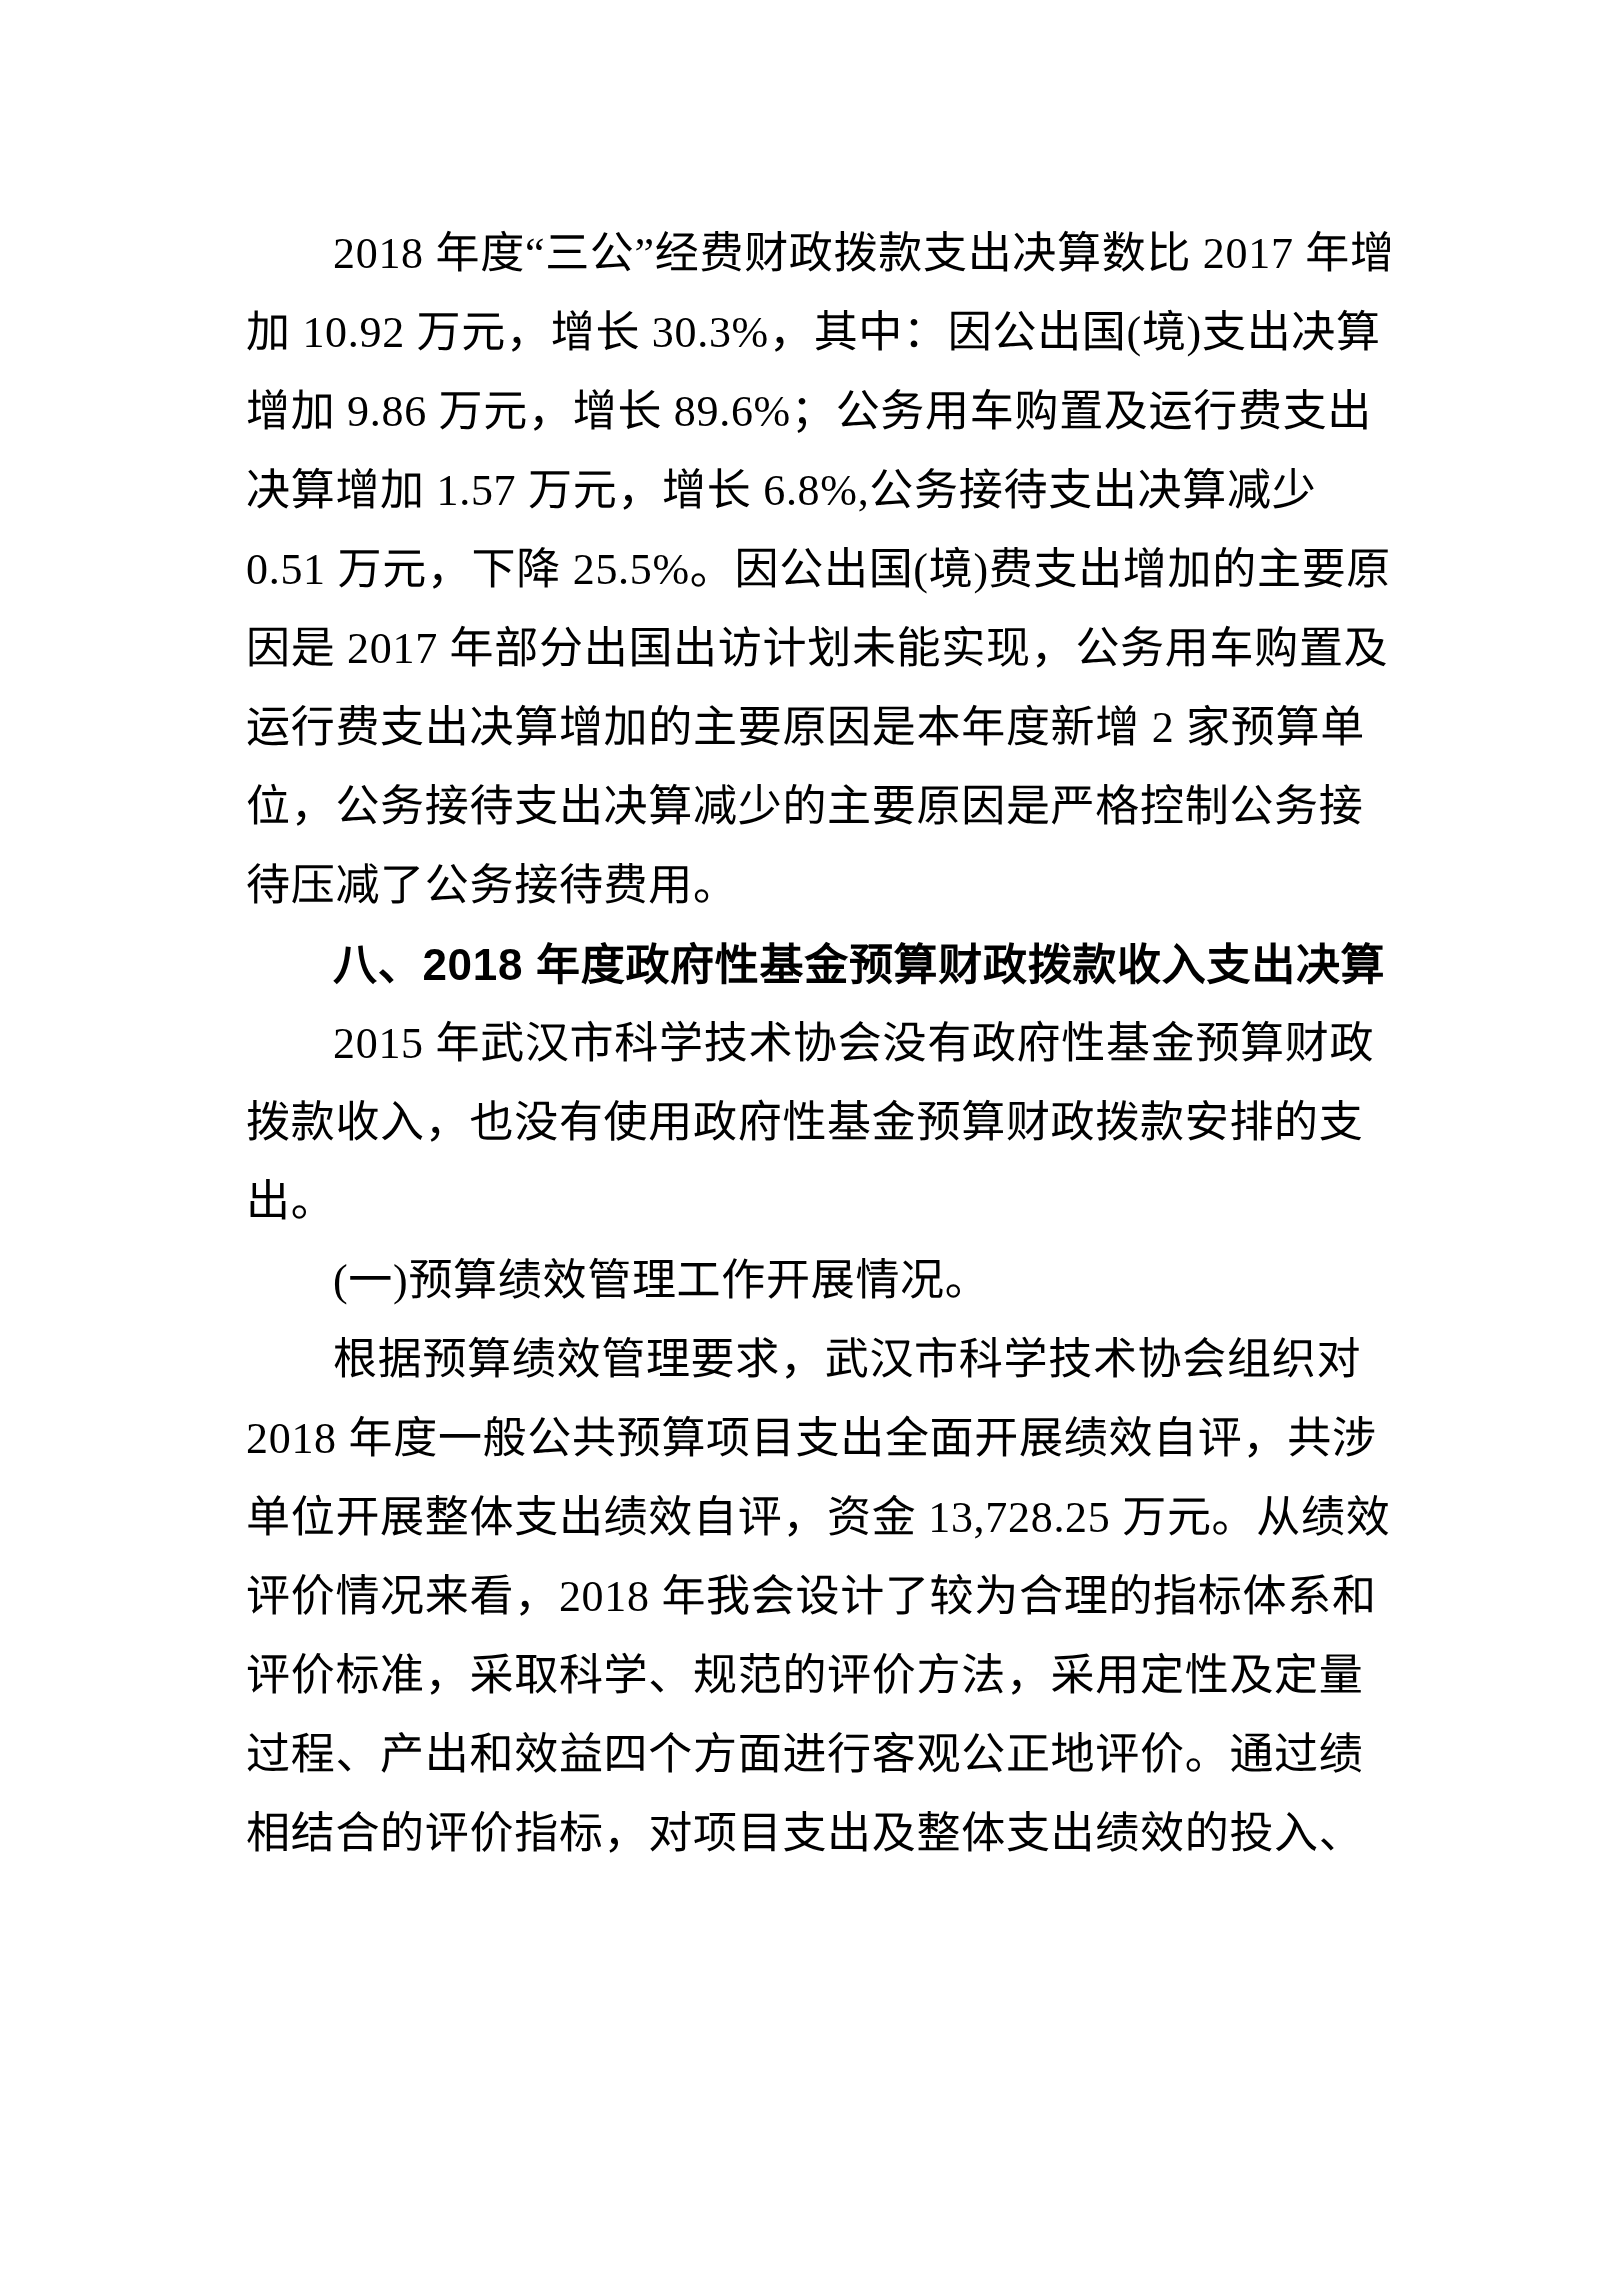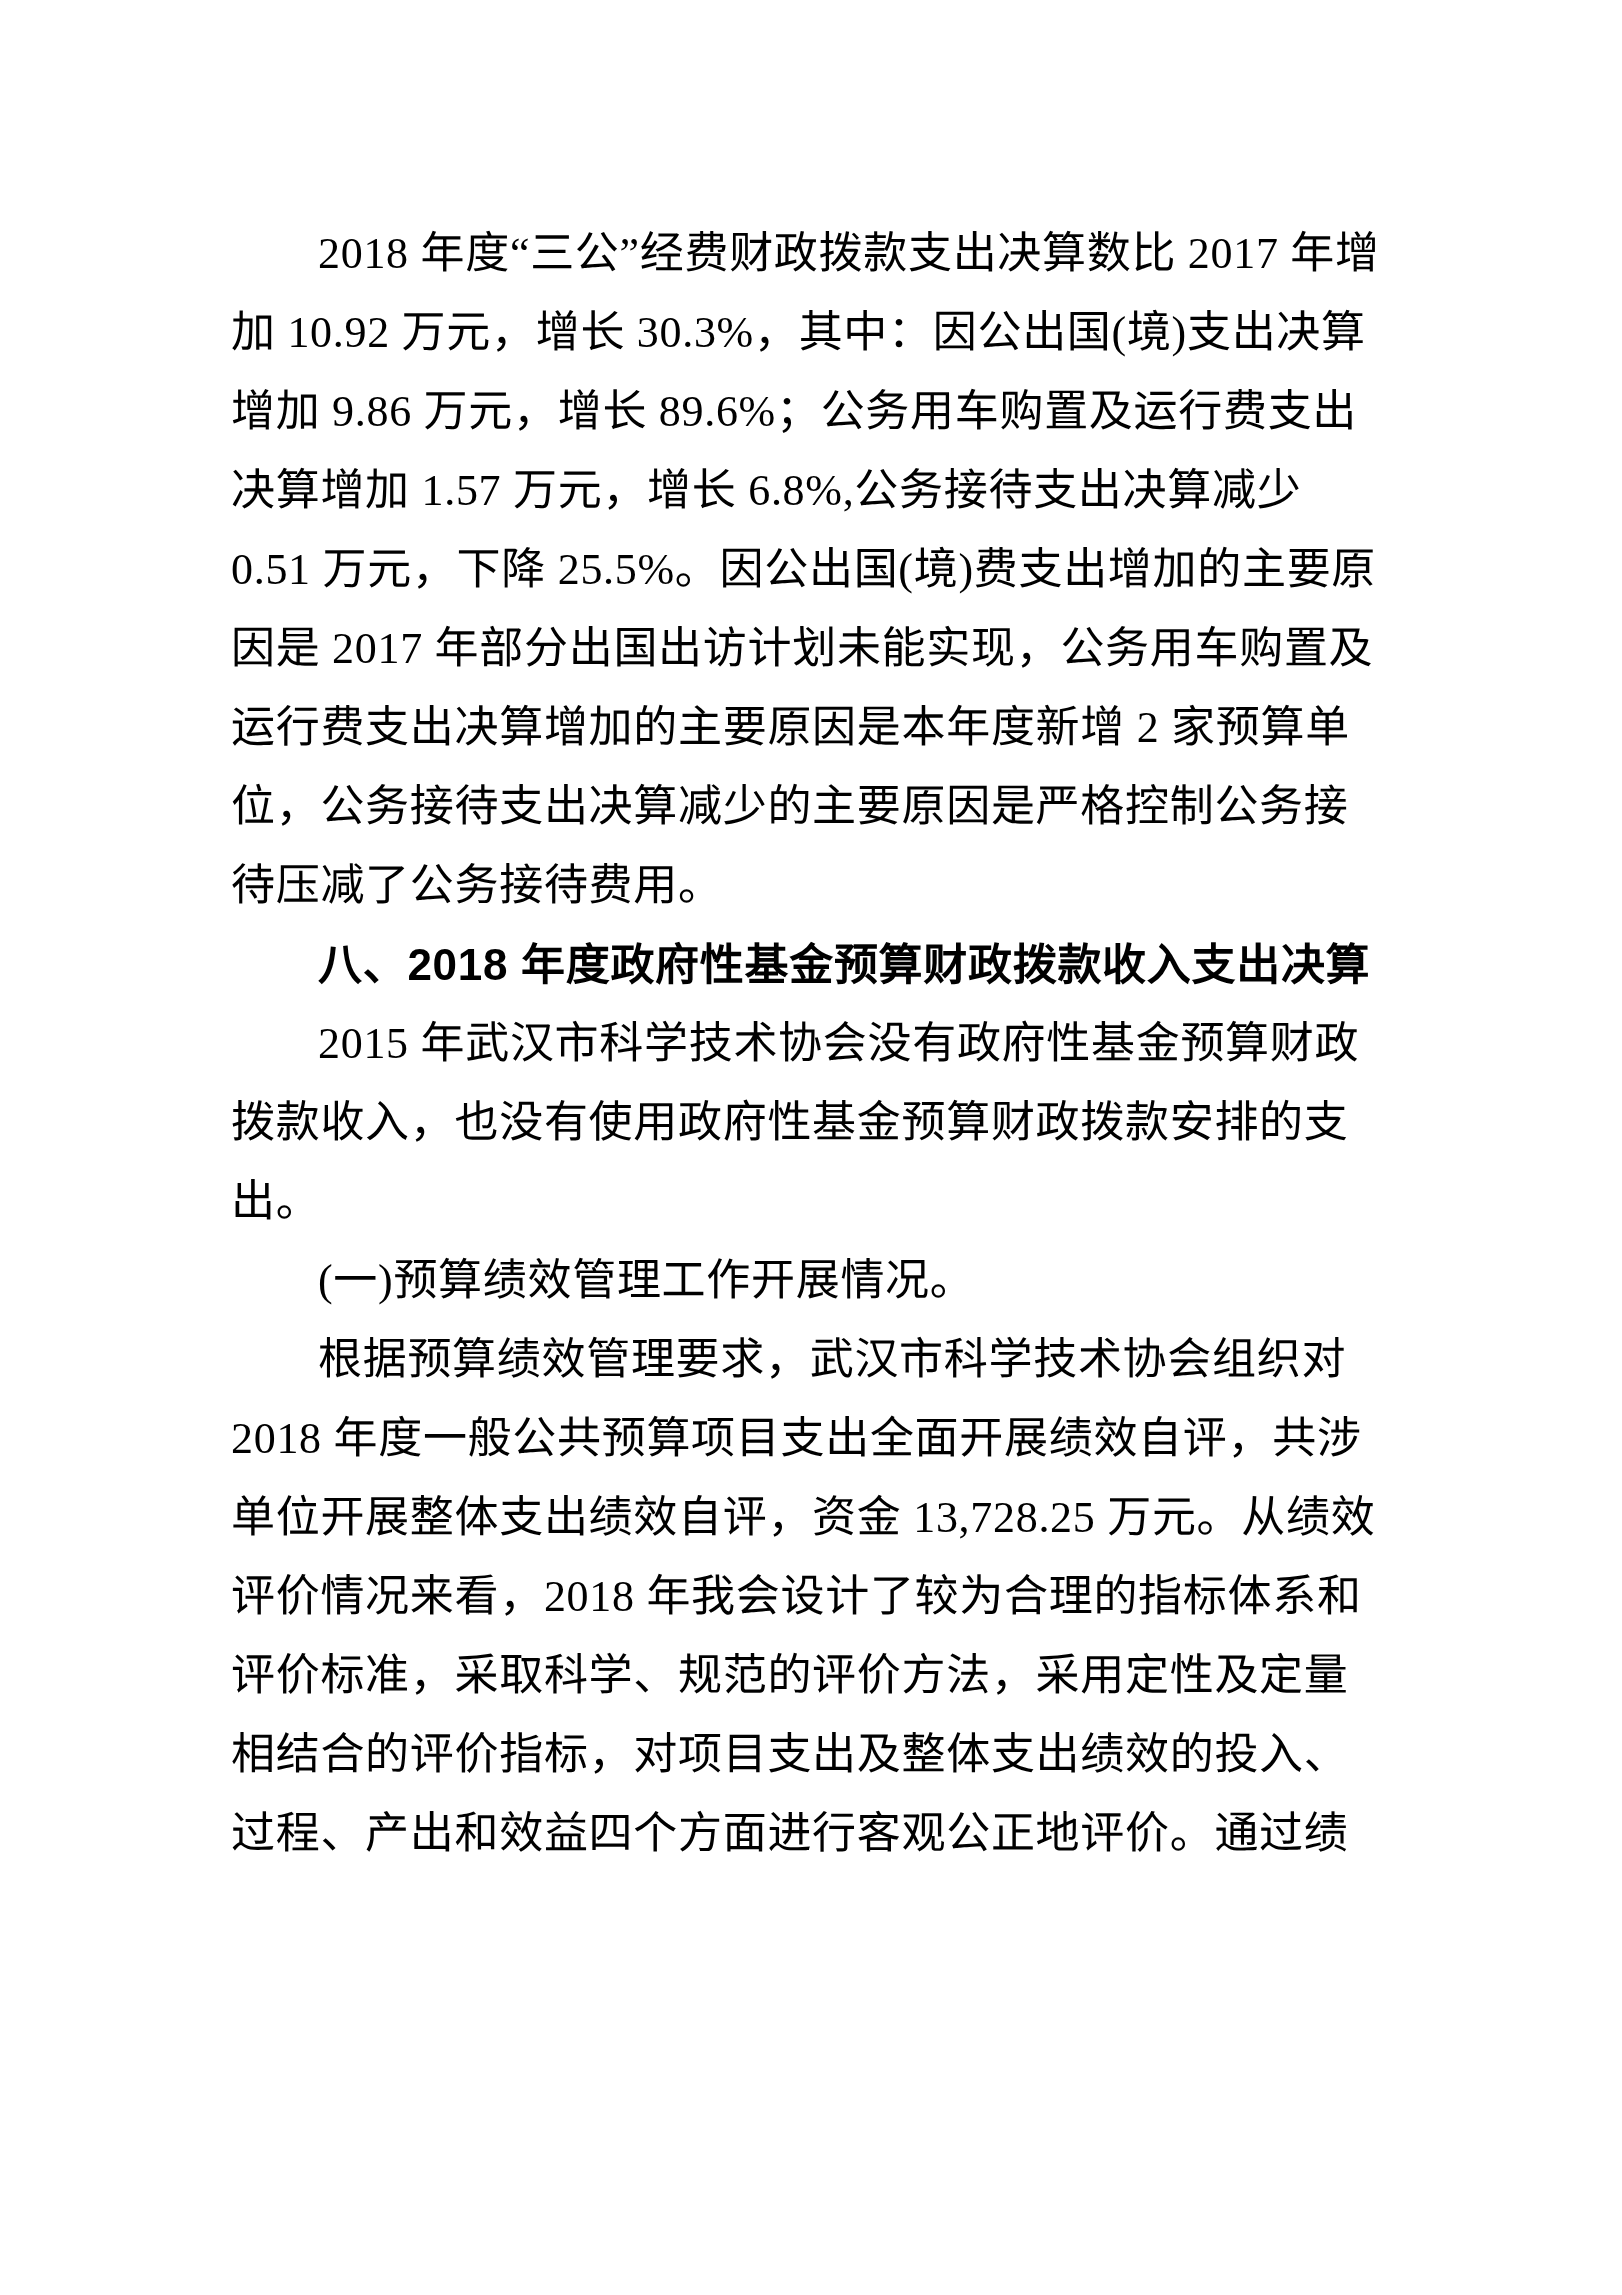--- a/index.html
+++ b/index.html
@@ -12,21 +12,21 @@
     width: 1623px;
     height: 2295px;
     margin: 0 auto;
     background: #ffffff;
     overflow: hidden;
     color: #000000;
     font-family: "Liberation Serif", "DejaVu Serif", serif;
   }
   .text-block {
     position: absolute;
-    left: 231px;
+    left: 246px;
     top: 214px;
     width: 1129px;
   }
   .paragraph {
     margin: 0;
     padding: 0;
   }
   .line {
     height: 79px;
     line-height: 79px;
@@ -71,18 +71,18 @@
       </div>
       <div class="paragraph body">
         <div class="line indent">(一)预算绩效管理工作开展情况。</div>
       </div>
       <div class="paragraph body">
         <div class="line indent">根据预算绩效管理要求，武汉市科学技术协会组织对</div>
         <div class="line">2018 年度一般公共预算项目支出全面开展绩效自评，共涉</div>
         <div class="line">单位开展整体支出绩效自评，资金 13,728.25 万元。从绩效</div>
         <div class="line">评价情况来看，2018 年我会设计了较为合理的指标体系和</div>
         <div class="line">评价标准，采取科学、规范的评价方法，采用定性及定量</div>
+        <div class="line">过程、产出和效益四个方面进行客观公正地评价。通过绩</div>
         <div class="line">相结合的评价指标，对项目支出及整体支出绩效的投入、</div>
-        <div class="line">过程、产出和效益四个方面进行客观公正地评价。通过绩</div>
       </div>
     </div>
 </div>
 
 
 </body></html>

